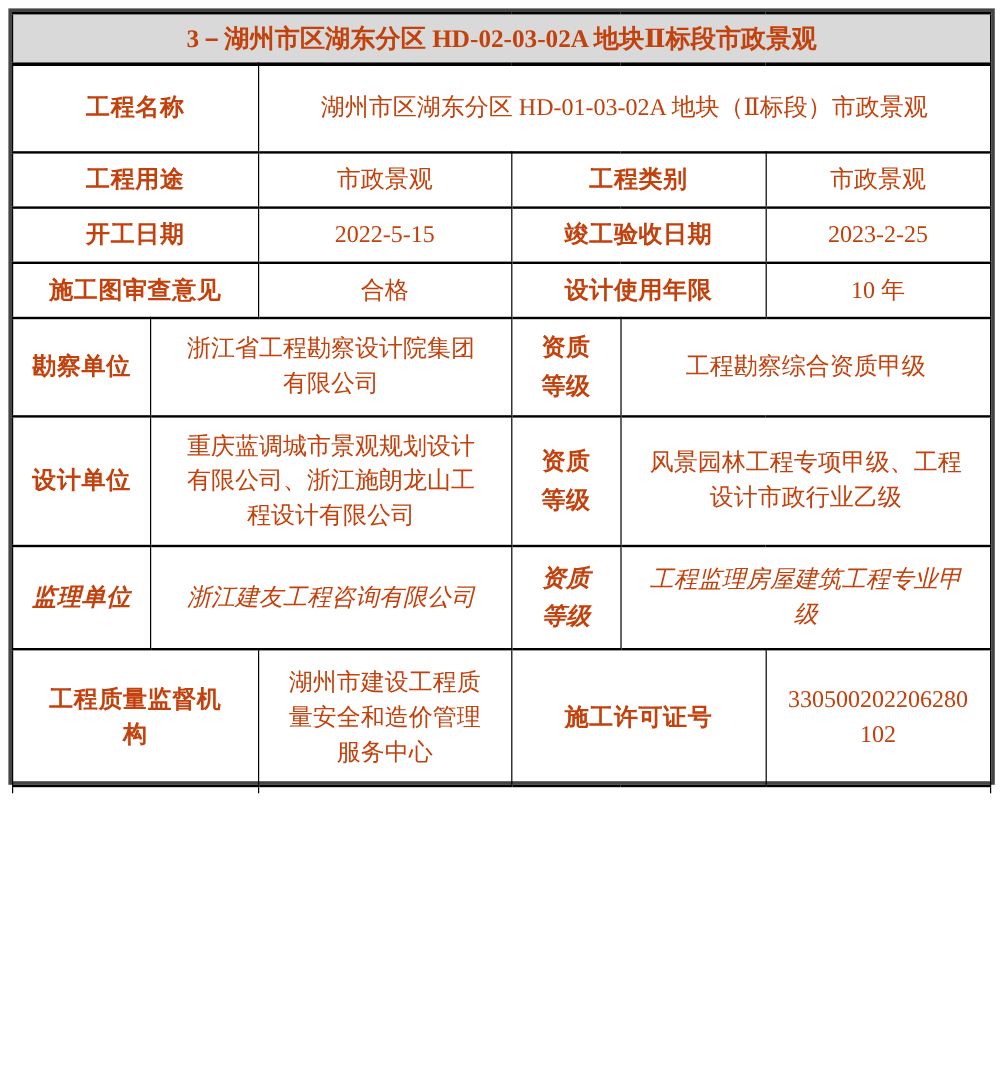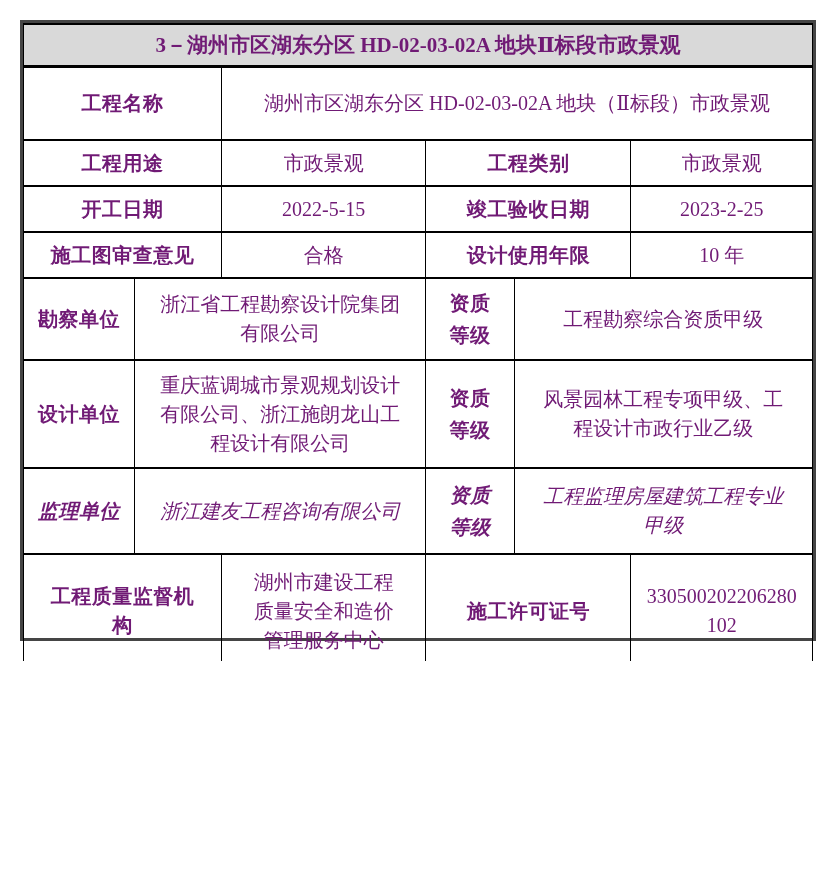--- a/index.html
+++ b/index.html
@@ -1,20 +1,20 @@
 <!DOCTYPE html>
 <html><head>
 <meta charset="utf-8">
 <style>
   html,body { margin:0; padding:0; background:#ffffff; }
   .canvas {
     width:836px; height:661px; box-sizing:border-box;
-    background:#ffffff; padding:20px;
+    background:#ffffff; padding:7px;
     font-family:"Liberation Serif","DejaVu Serif",serif;
-    color:#701a75;
+    color:#c2410c;
   }
   .frame {
     width:100%; height:100%; box-sizing:border-box;
     border:3px solid #454545;
   }
   table.record {
     width:100%; height:100%;
     border-collapse:collapse; table-layout:fixed;
   }
   td {
@@ -60,21 +60,21 @@
       </colgroup>
 
       <tbody>
           <tr class="title-row h-title">
         <td colspan="6">3－湖州市区湖东分区 HD-02-03-02A 地块Ⅱ标段市政景观</td>
       </tr>
 
 
       <tr class="h-name">
         <td colspan="2" class="label">工程名称</td>
-        <td colspan="4" class="value wide-pad">湖州市区湖东分区 HD-02-03-02A 地块（Ⅱ标段）市政景观</td>
+        <td colspan="4" class="value wide-pad">湖州市区湖东分区 HD-01-03-02A 地块（Ⅱ标段）市政景观</td>
       </tr>
 
 
       <tr class="h-small">
         <td colspan="2" class="label">工程用途</td>
         <td class="value">市政景观</td>
         <td colspan="2" class="label">工程类别</td>
         <td class="value">市政景观</td>
       </tr>
 

